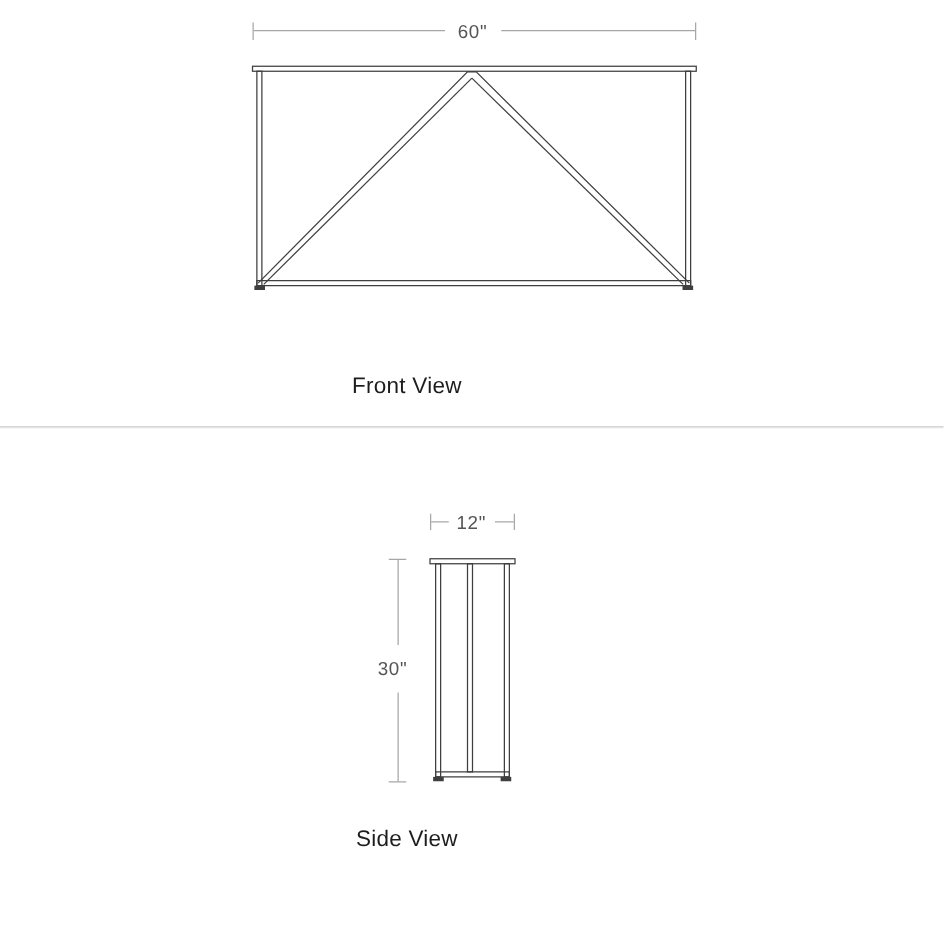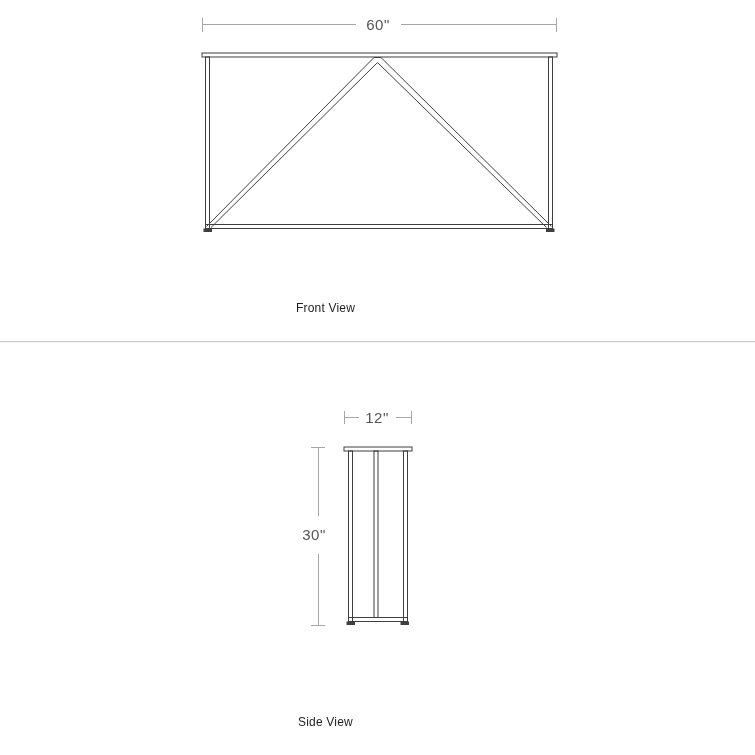--- a/index.html
+++ b/index.html
@@ -27,27 +27,27 @@
     left:0;
     display:block;
   }
   .svg-front{ top:0; }
   .svg-side{ top:343px; }
   .view-label{
     position:absolute;
     left:0;
     width:651px;
     text-align:center;
-    font-size:12px;
+    font-size:18px;
     line-height:20px;
     letter-spacing:.2px;
     color:var(--label-text);
   }
   .label-front{ top:298px; }
-  .label-side{ top:712px; }
+  .label-side{ top:661px; }
   .divider{
     position:absolute;
     left:0;
     top:341px;
     width:755px;
     height:0;
     border:none;
     border-top:1px solid var(--divider);
     box-shadow:0 1px 0 rgba(0,0,0,0.04);
     margin:0;

